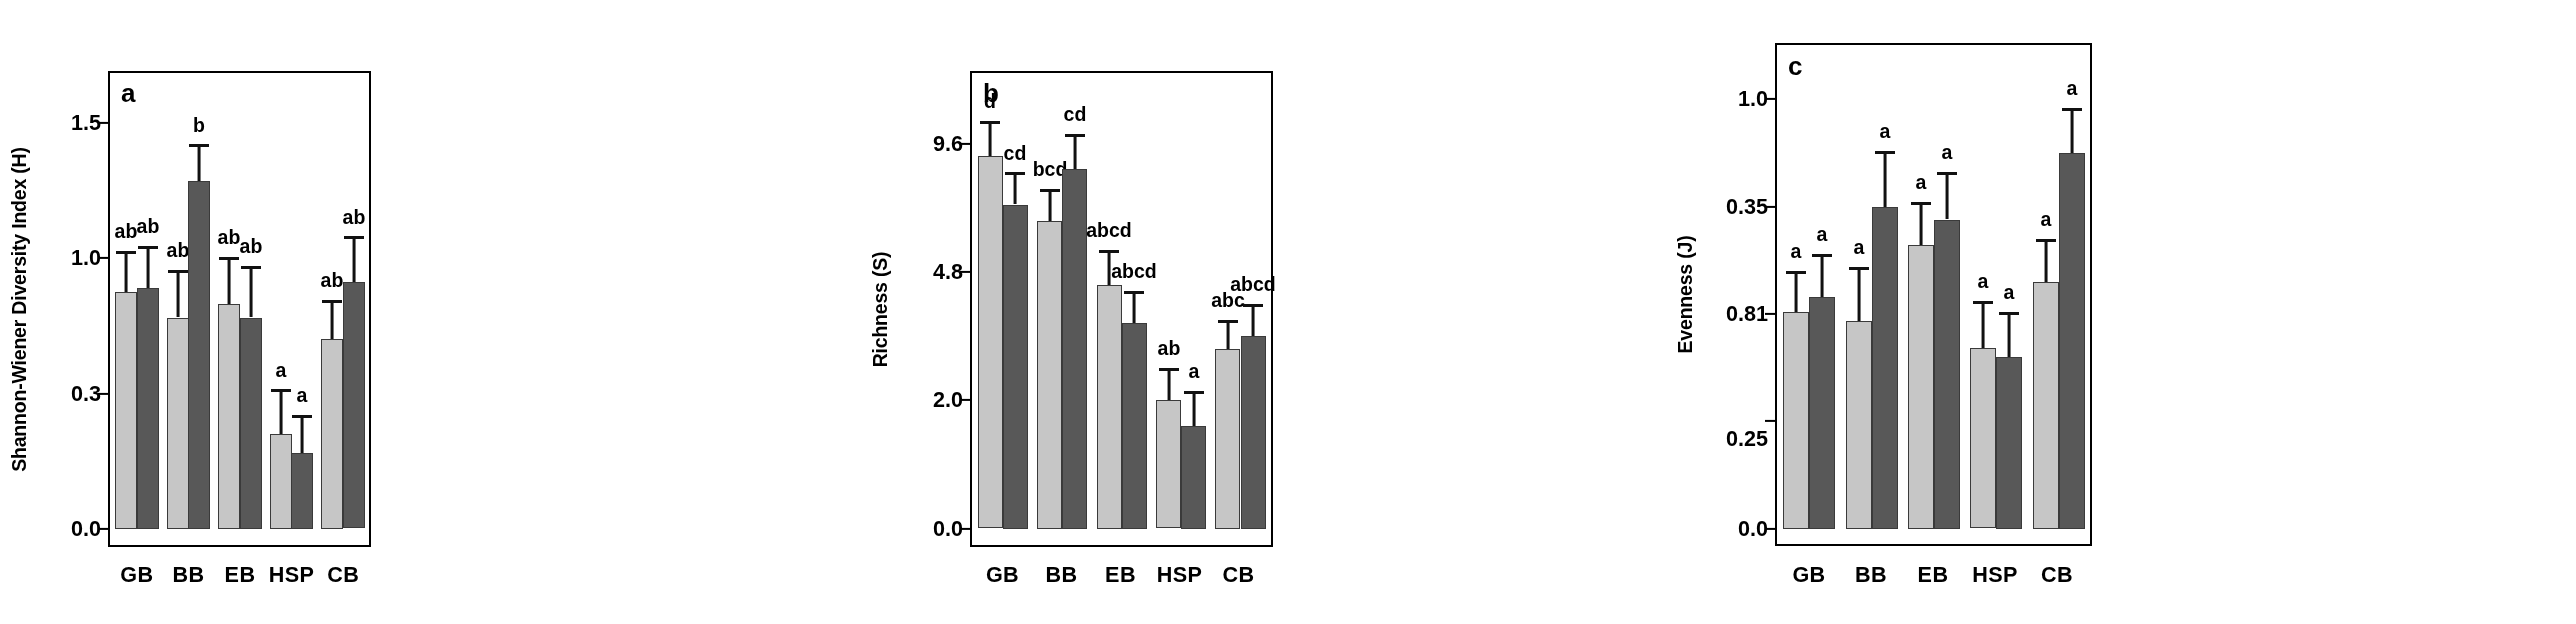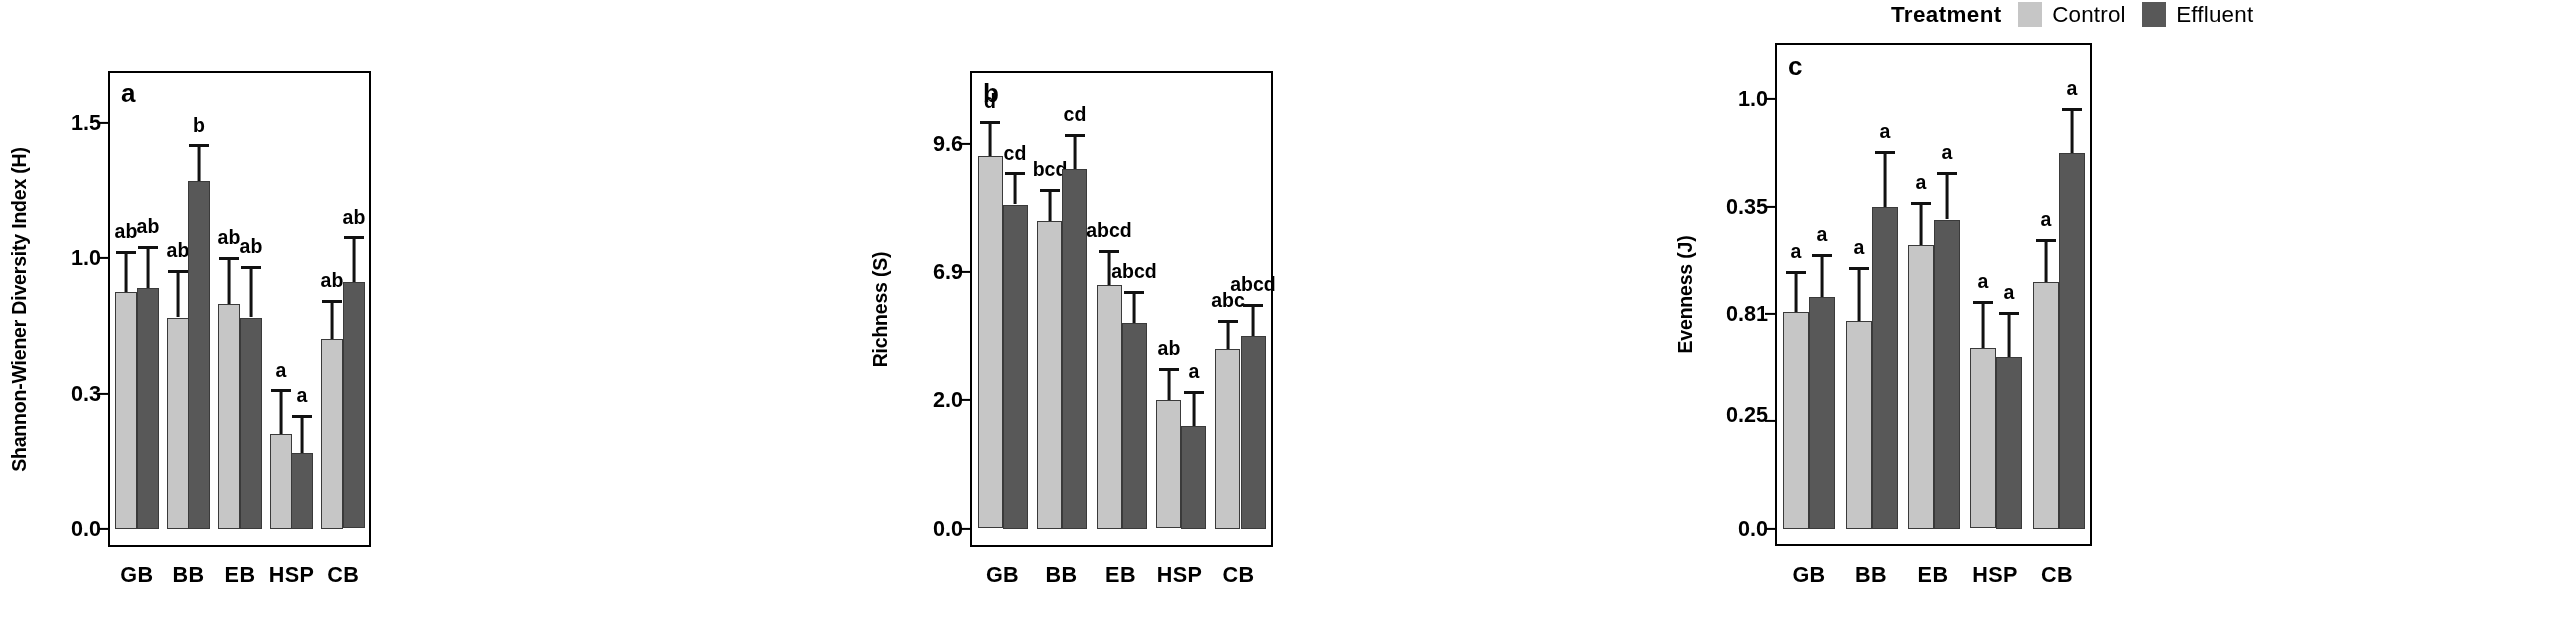--- a/index.html
+++ b/index.html
@@ -33,31 +33,20 @@
   .siglabel{position:absolute;left:50%;transform:translateX(-50%);
             font-size:19.5px;font-weight:bold;white-space:nowrap;line-height:1;}
 
   .xlabels{position:absolute;display:flex;}
   .xlabel{text-align:center;font-size:21.6px;font-weight:bold;letter-spacing:0.4px;}
 </style>
 </head>
 <body>
 
 <div id="root">
-    <div class="legend">
-      <div class="legend-title">Treatment</div>
-      <div class="legend-entry">
-        <span class="legend-swatch" style="background: rgb(198, 198, 198);"></span>
-        <span class="legend-label">Control</span>
-      </div>
-      <div class="legend-entry">
-        <span class="legend-swatch" style="background: rgb(88, 88, 88);"></span>
-        <span class="legend-label">Effluent</span>
-      </div>
-    </div>
     <div class="panel" style="left: 0px; width: 379px;">
       <div class="axis-title" style="left: 4.3px; top: 71px; height: 476px;">
         <span>Shannon-Wiener Diversity Index (H)</span>
       </div>
       <div class="tickmark" style="left: 98px; top: 529px;"></div>
       <div class="tickmark" style="left: 98px; top: 394px;"></div>
       <div class="tickmark" style="left: 98px; top: 258px;"></div>
       <div class="tickmark" style="left: 98px; top: 123px;"></div>
       <div class="ticklabels" style="left: 39px; top: 0px; height: 625px;">
         <div class="ticklabel" style="top: 529px;">0.0</div>
@@ -119,21 +108,21 @@
       <div class="axis-title" style="left: 4.3px; top: 71px; height: 476px;">
         <span>Richness (S)</span>
       </div>
       <div class="tickmark" style="left: 98px; top: 529px;"></div>
       <div class="tickmark" style="left: 98px; top: 400px;"></div>
       <div class="tickmark" style="left: 98px; top: 272px;"></div>
       <div class="tickmark" style="left: 98px; top: 144px;"></div>
       <div class="ticklabels" style="left: 39px; top: 0px; height: 625px;">
         <div class="ticklabel" style="top: 529px;">0.0</div>
         <div class="ticklabel" style="top: 400px; text-align: center;">2.0</div>
-        <div class="ticklabel" style="top: 272px;">6.9</div>
+        <div class="ticklabel" style="top: 272px;">4.8</div>
         <div class="ticklabel" style="top: 144px;">9.6</div>
       </div>
       <div class="plotframe" style="left: 108px; top: 71px; width: 303px; height: 476px;"></div>
       <div class="panel-letter" style="left: 121px; top: 78px;">b</div>
       <div class="bar" style="position: absolute; left: 116px; top: 156px; width: 25px; height: 372px; background: rgb(198, 198, 198); border-color: rgb(58, 58, 58);"></div>
       <div class="errbar" style="left: 128px; top: 121px; height: 35px; transform: translateX(-50%);"></div>
       <div class="errcap" style="left: 128px; top: 121px; transform: translateX(-50%);"></div>
       <div class="siglabel" style="left: 128px; top: 92px; transform: translateX(-50%);">d</div>
       <div class="bar" style="position: absolute; left: 141px; top: 205px; width: 25px; height: 324px; background: rgb(88, 88, 88); border-color: rgb(58, 58, 58);"></div>
       <div class="errbar" style="left: 153px; top: 172px; height: 32px; transform: translateX(-50%);"></div>
@@ -183,21 +172,21 @@
       <div class="axis-title" style="left: 4.3px; top: 43px; height: 503px;">
         <span>Evenness (J)</span>
       </div>
       <div class="tickmark" style="left: 98px; top: 529px;"></div>
       <div class="tickmark" style="left: 98px; top: 421px;"></div>
       <div class="tickmark" style="left: 98px; top: 314px;"></div>
       <div class="tickmark" style="left: 98px; top: 207px;"></div>
       <div class="tickmark" style="left: 98px; top: 99px;"></div>
       <div class="ticklabels" style="left: 39px; top: 0px; height: 625px;">
         <div class="ticklabel" style="top: 529px;">0.0</div>
-        <div class="ticklabel" style="top: 415px; margin-left: 16px;">0.25</div>
+        <div class="ticklabel" style="top: 439px; margin-left: 16px;">0.25</div>
         <div class="ticklabel" style="top: 314px;">0.81</div>
         <div class="ticklabel" style="top: 207px;">0.35</div>
         <div class="ticklabel" style="top: 99px;">1.0</div>
       </div>
       <div class="plotframe" style="left: 108px; top: 43px; width: 317px; height: 503px;"></div>
       <div class="panel-letter" style="left: 121px; top: 51px;">c</div>
       <div class="bar" style="position: absolute; left: 116px; top: 312px; width: 26px; height: 217px; background: rgb(198, 198, 198); border-color: rgb(58, 58, 58);"></div>
       <div class="errbar" style="left: 129px; top: 271px; height: 41px; transform: translateX(-50%);"></div>
       <div class="errcap" style="left: 129px; top: 271px; transform: translateX(-50%);"></div>
       <div class="siglabel" style="left: 129px; top: 242px; transform: translateX(-50%);">a</div>

